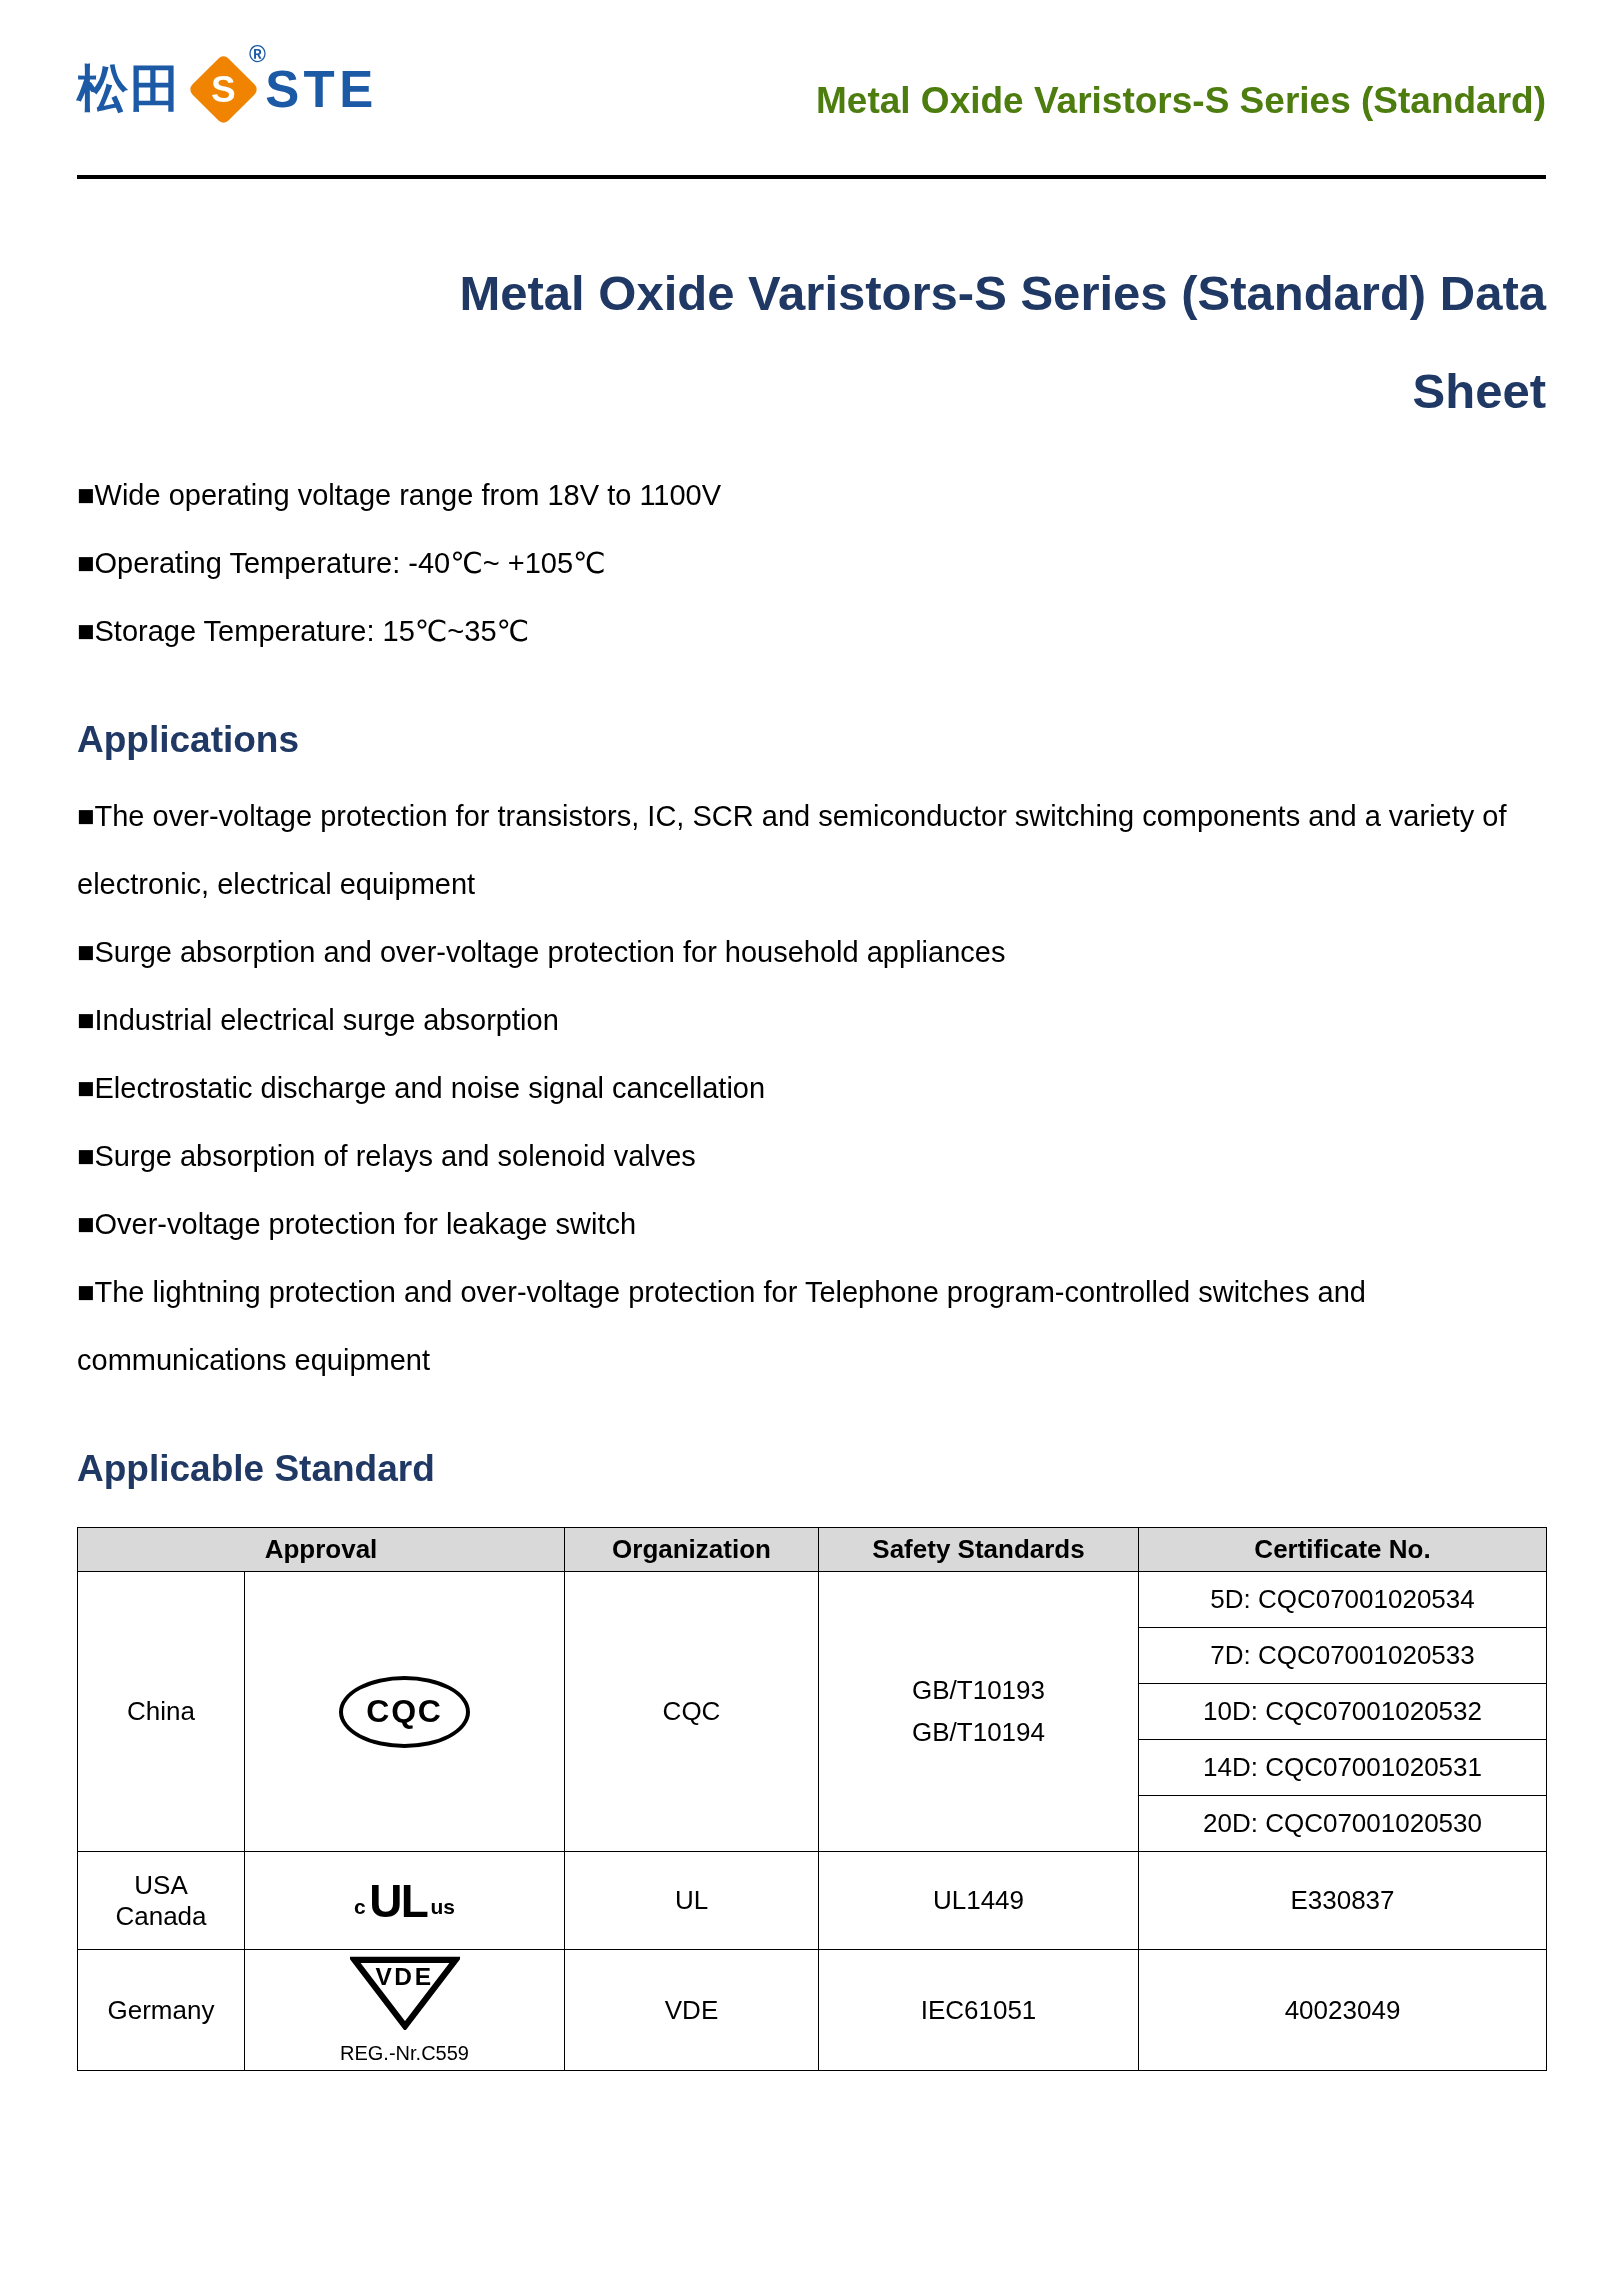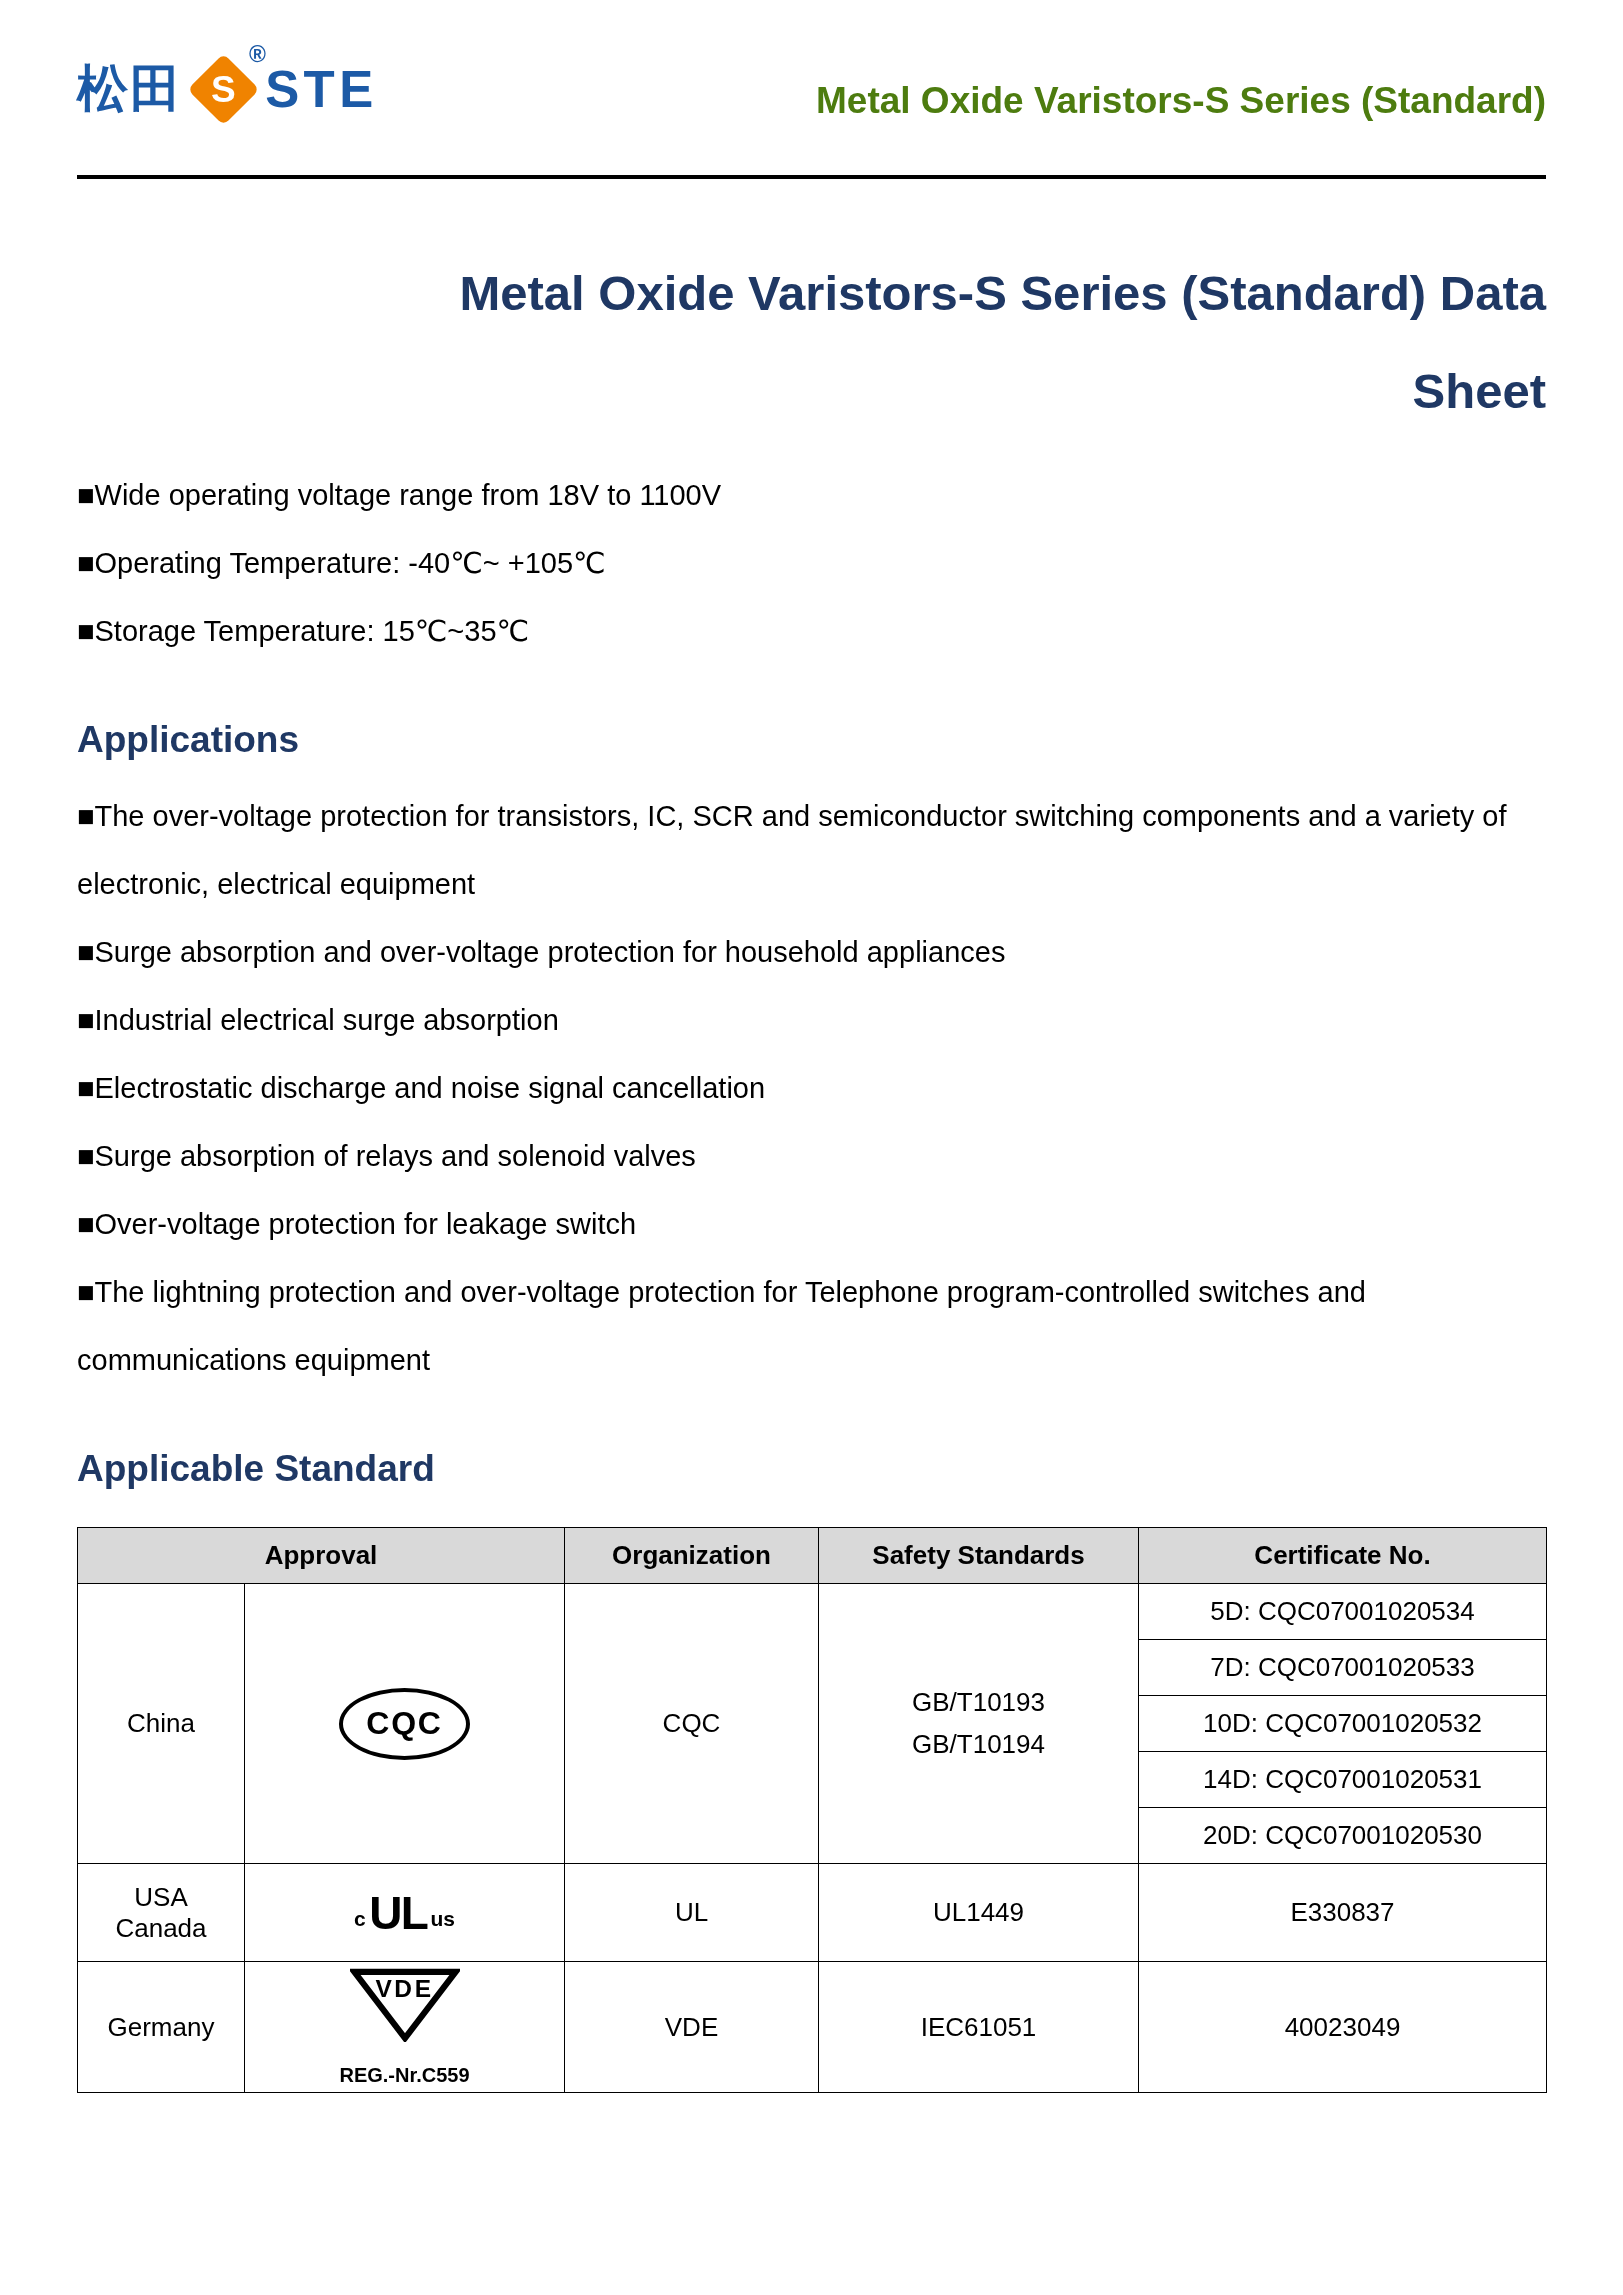--- a/index.html
+++ b/index.html
@@ -28,21 +28,21 @@
   .doc-title-line { display: block; }
 
   
   .section-heading { color: #1f3864; font-size: 37px; font-weight: bold; margin-top: 54px; }
   .bullet-list { margin-top: 21px; }
   .bullet-item { font-size: 29px; line-height: 68px; color: #000; }
 
   
   .std-table { border-collapse: collapse; width: 100%; margin-top: 37px; table-layout: fixed; }
   .std-table th, .std-table td { border: 1.8px solid #000; text-align: center; vertical-align: middle; font-size: 26px; padding: 5.3px; }
-  .std-table th { background: #d9d9d9; font-weight: bold; height: 56px; }
+  .std-table th { background: #d9d9d9; font-weight: bold; height: 44px; }
   .c-region { width: 167px; } .c-logo { width: 320px; } .c-org { width: 254px; } .c-safety { width: 320px; } .c-cert { width: 408px; }
   .cert-cell { height: 56px; }
   .region-cell { white-space: pre-line; }
   .safety-cell div { line-height: 1.6; }
   .row-ul td { height: 98px; }
   .row-vde td { height: 107px; }
 
   
   .cqc-logo { display: inline-flex; align-items: center; justify-content: center;
               width: 131px; height: 72px; border: 4.4px solid #000; border-radius: 50%; }
@@ -51,21 +51,21 @@
   
   .ul-logo { display: inline-flex; align-items: flex-end; gap: 3.5px; }
   .ul-c { font-size: 21px; font-weight: bold; padding-bottom: 5.3px; }
   .ul-main { font-size: 46px; font-weight: 900; letter-spacing: -1.8px; line-height: 1; }
   .ul-us { font-size: 21px; font-weight: bold; padding-bottom: 5.3px; }
 
   
   .vde-logo { position: relative; display: inline-block; width: 110px; height: 74px; }
   .vde-text { position: absolute; top: 7px; left: 0; width: 100%; text-align: center;
               font-size: 24.5px; font-weight: bold; letter-spacing: 2.6px; }
-  .vde-caption { font-size: 20px; font-weight: bold; margin-top: 15px; }
+  .vde-caption { font-size: 20px; font-weight: normal; margin-top: 5px; }
 
   
   .doc-footer { position: absolute; left: 77px; right: 77px; bottom: 23px;
                 border-top: 2.6px solid #000; padding-top: 19px;
                 display: flex; align-items: baseline; font-size: 25.4px; }
   .footer-left { flex: 1; text-align: left; }
   .footer-page { width: 35px; text-align: center; }
   .footer-right { flex: 1; display: flex; justify-content: space-between; padding-left: 75px; }
   .email-link { text-decoration: underline; color: #000; cursor: pointer; }
 </style>

